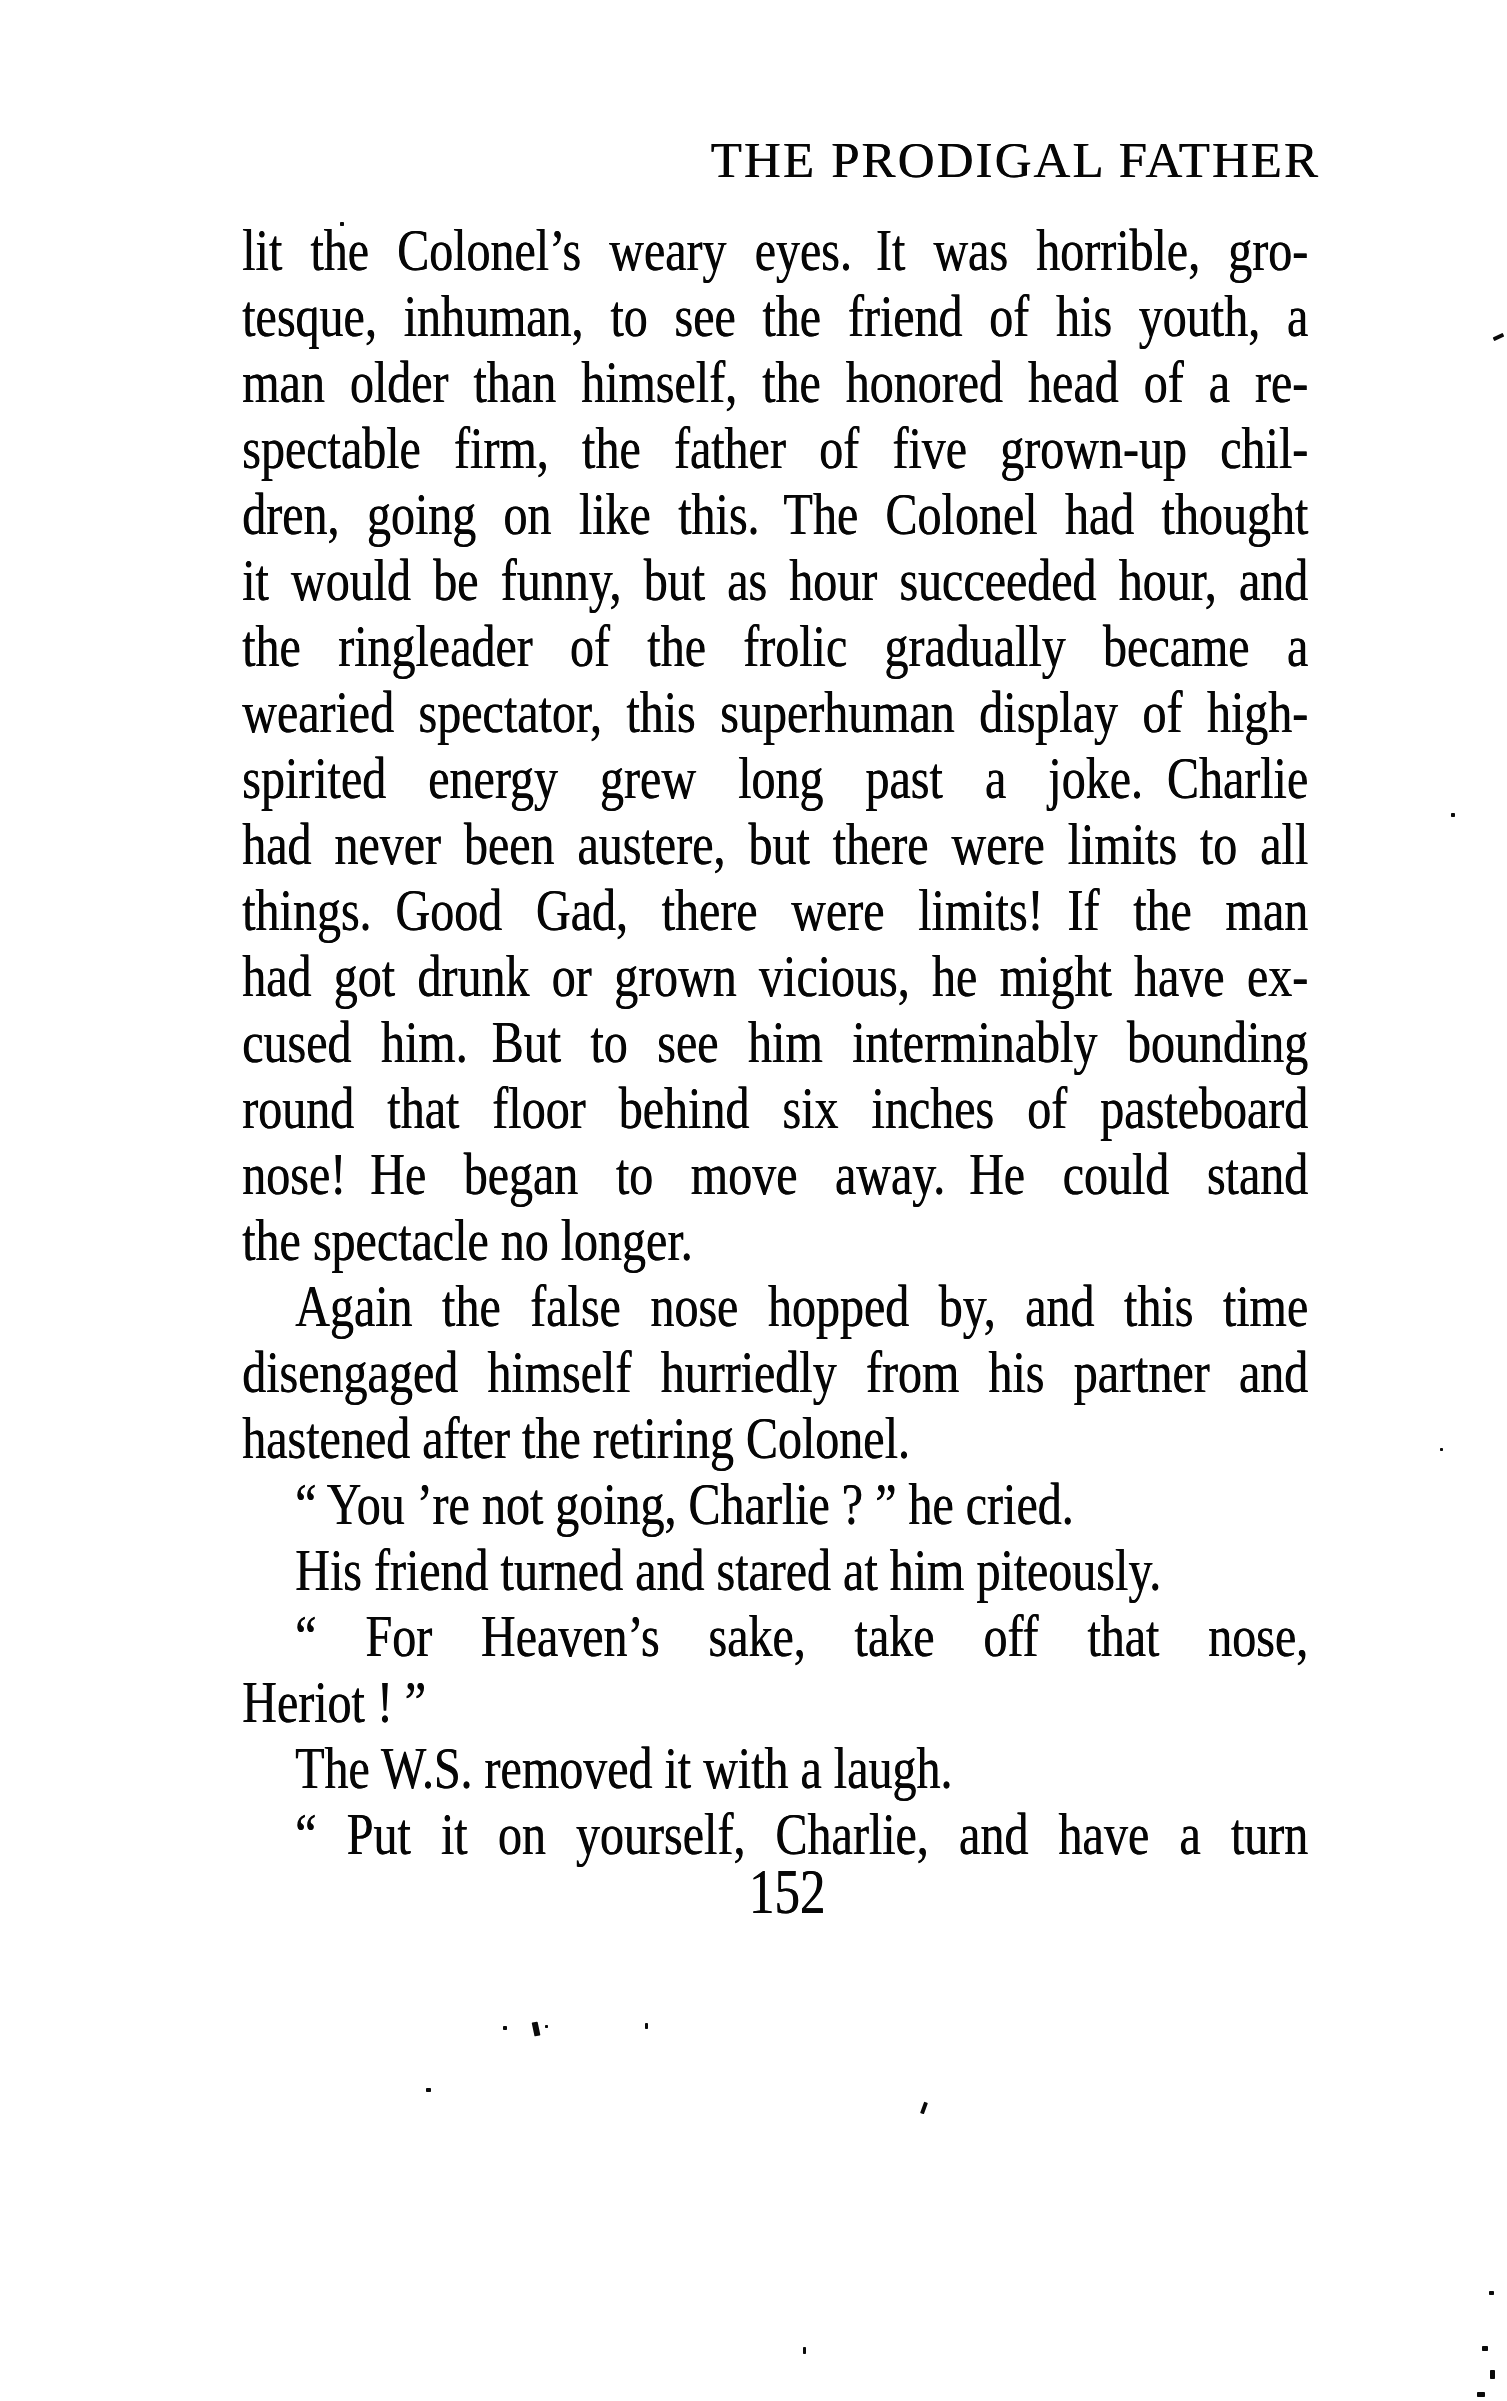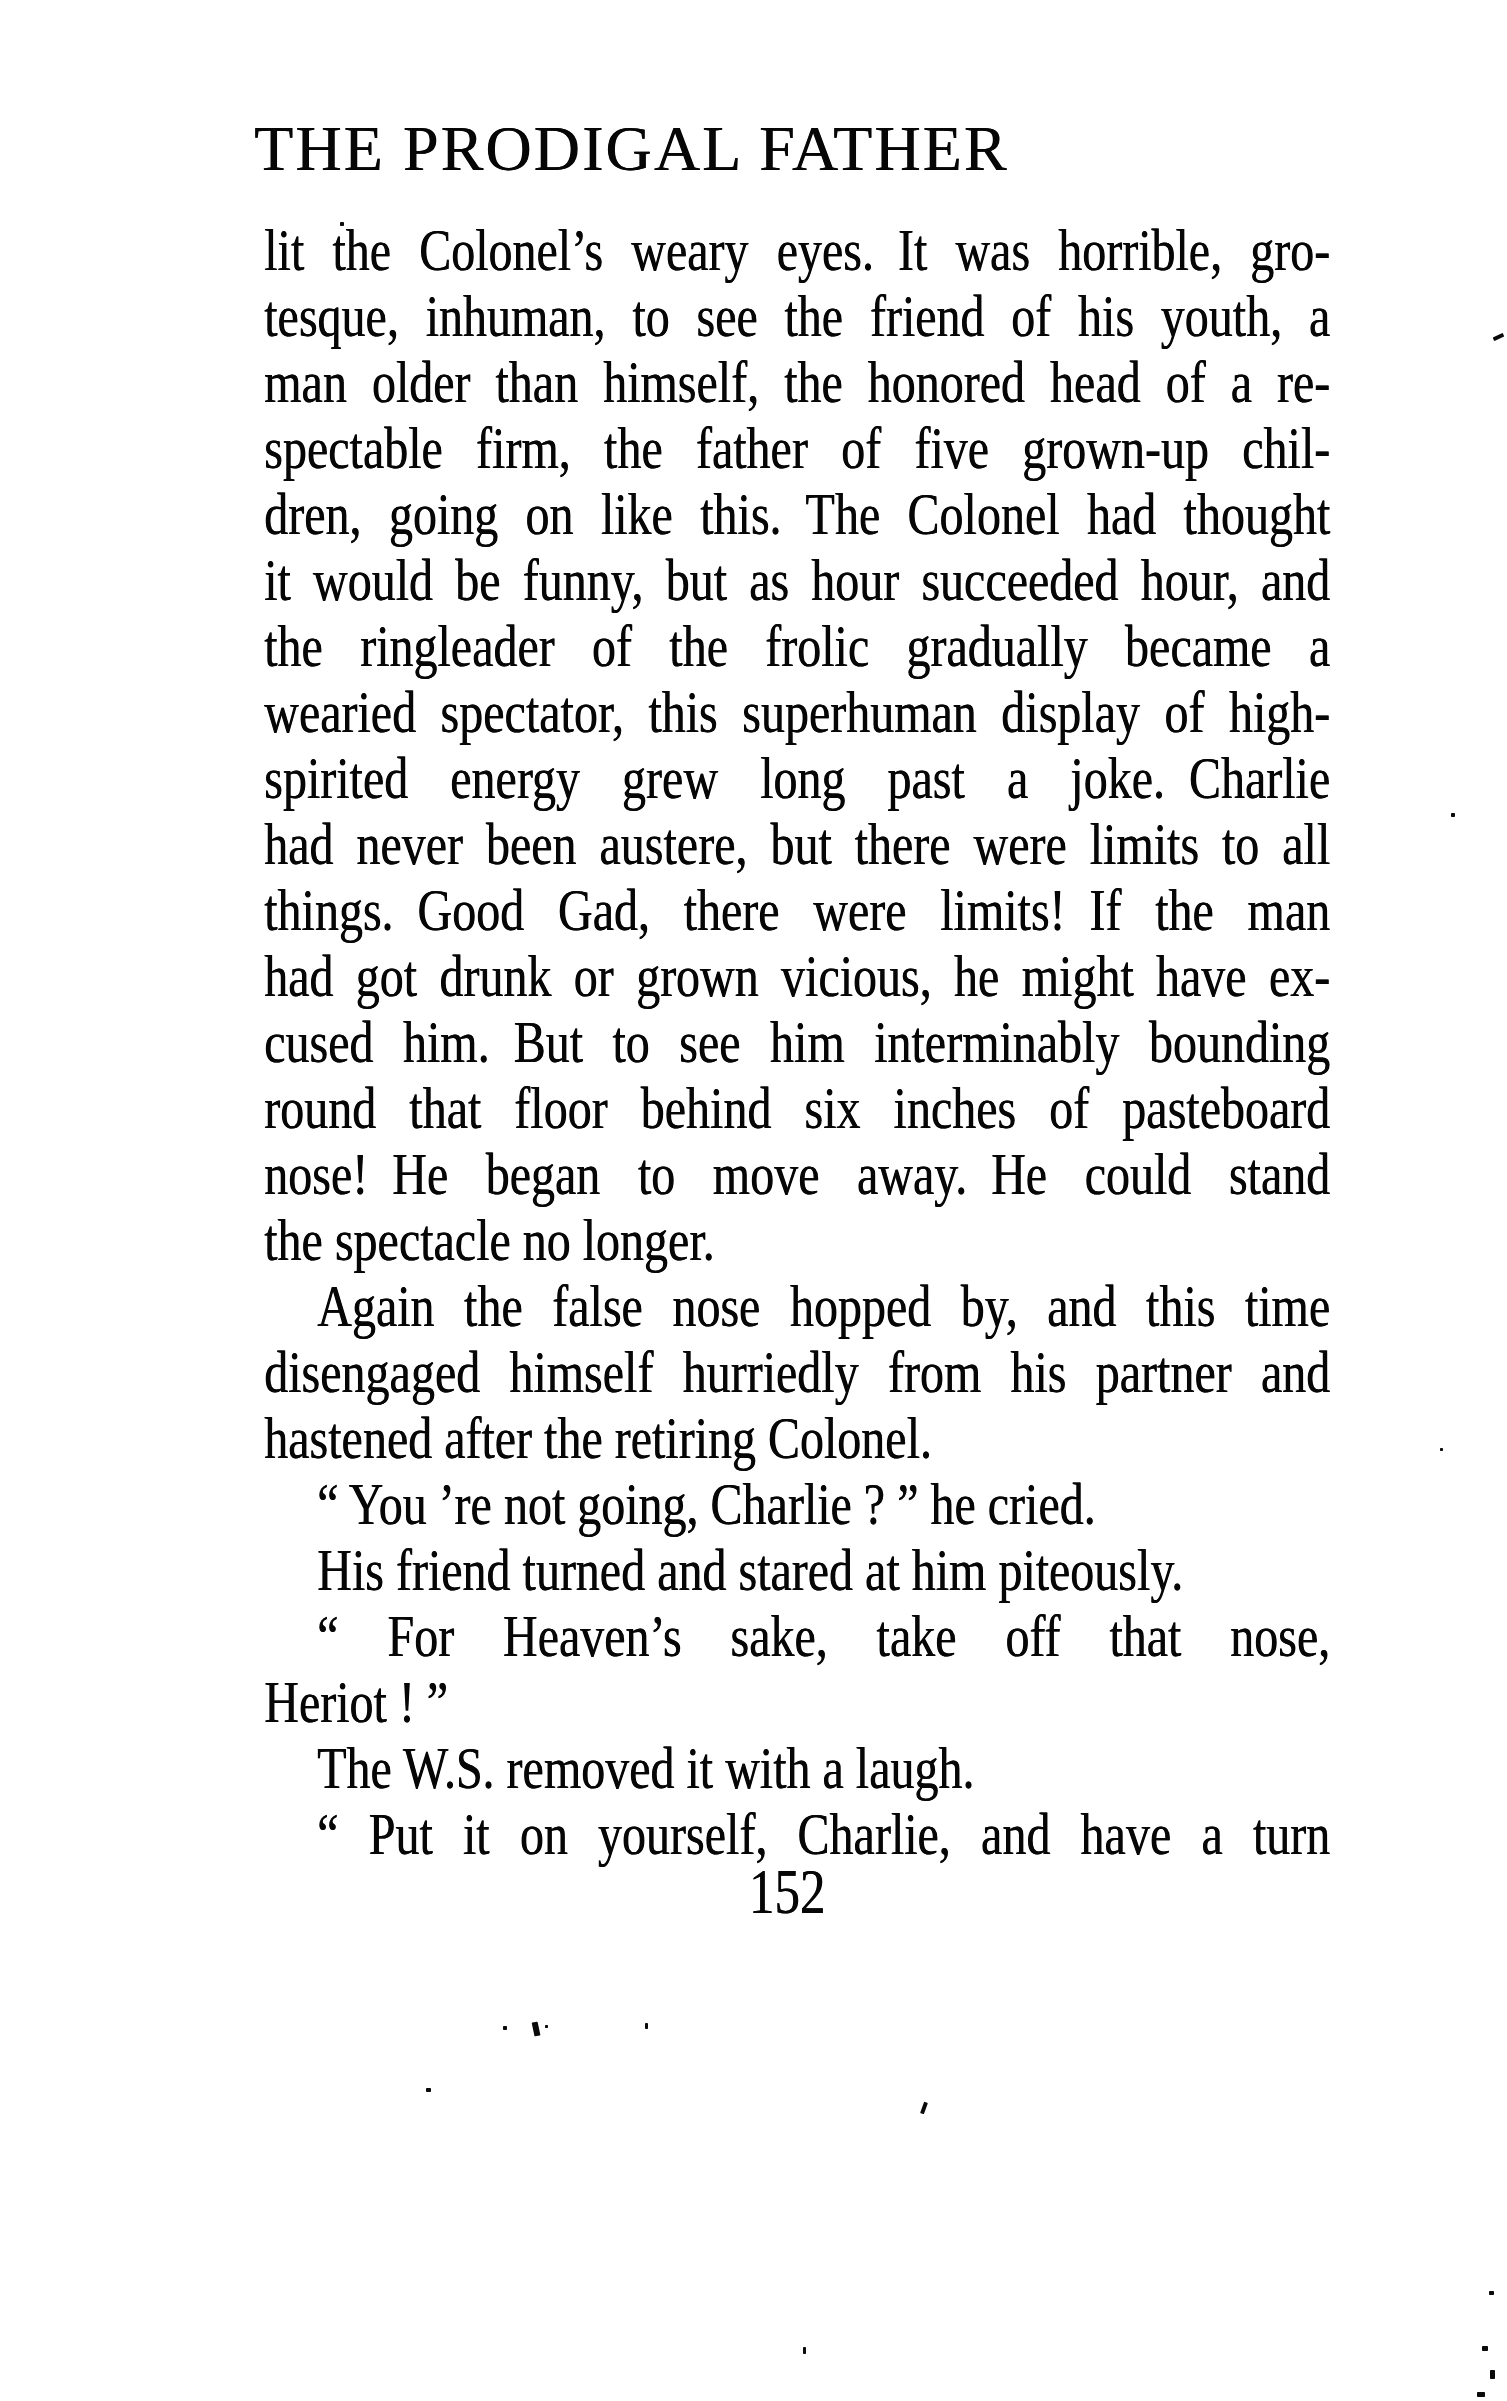--- a/index.html
+++ b/index.html
@@ -11,32 +11,32 @@
     width: 1507px;
     height: 2401px;
     background: #ffffff;
     color: #060606;
     font-family: "Liberation Serif", "DejaVu Serif", serif;
     overflow: hidden;
   }
   .page-title {
     position: absolute;
     left: 254px;
-    top: 119px;
+    top: 131px;
     width: 1066px;
-    text-align: left;
-    font-size: 64px;
+    text-align: right;
+    font-size: 51px;
     line-height: 59px;
     letter-spacing: 2.1px;
     white-space: nowrap;
     text-shadow: 0.5px 0 0 currentColor;
   }
   .text-block {
     position: absolute;
-    left: 264px;
+    left: 242px;
     top: 217px;
     width: 1066px;
   }
   .line {
     width: 100%;
     box-sizing: border-box;
     height: 66px;
     line-height: 66px;
     font-size: 48px;
     text-shadow: 0.5px 0 0 currentColor;

